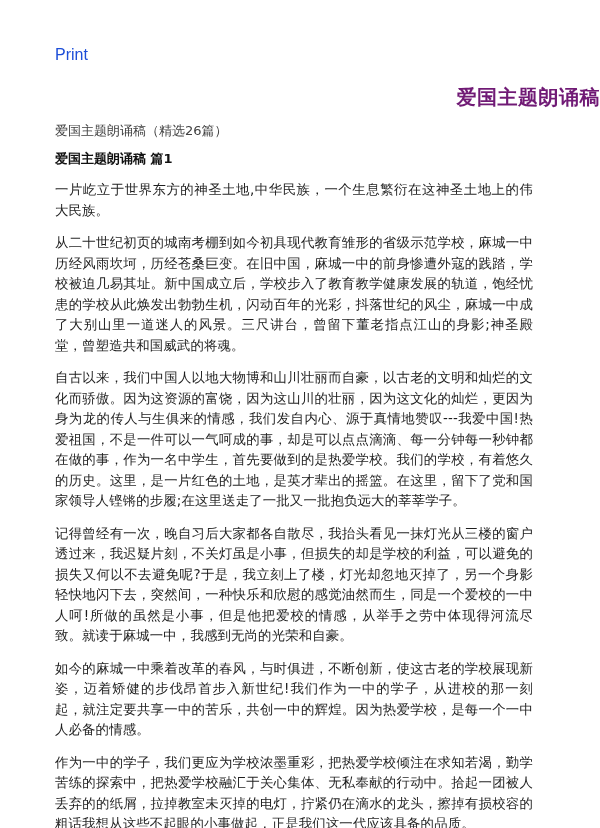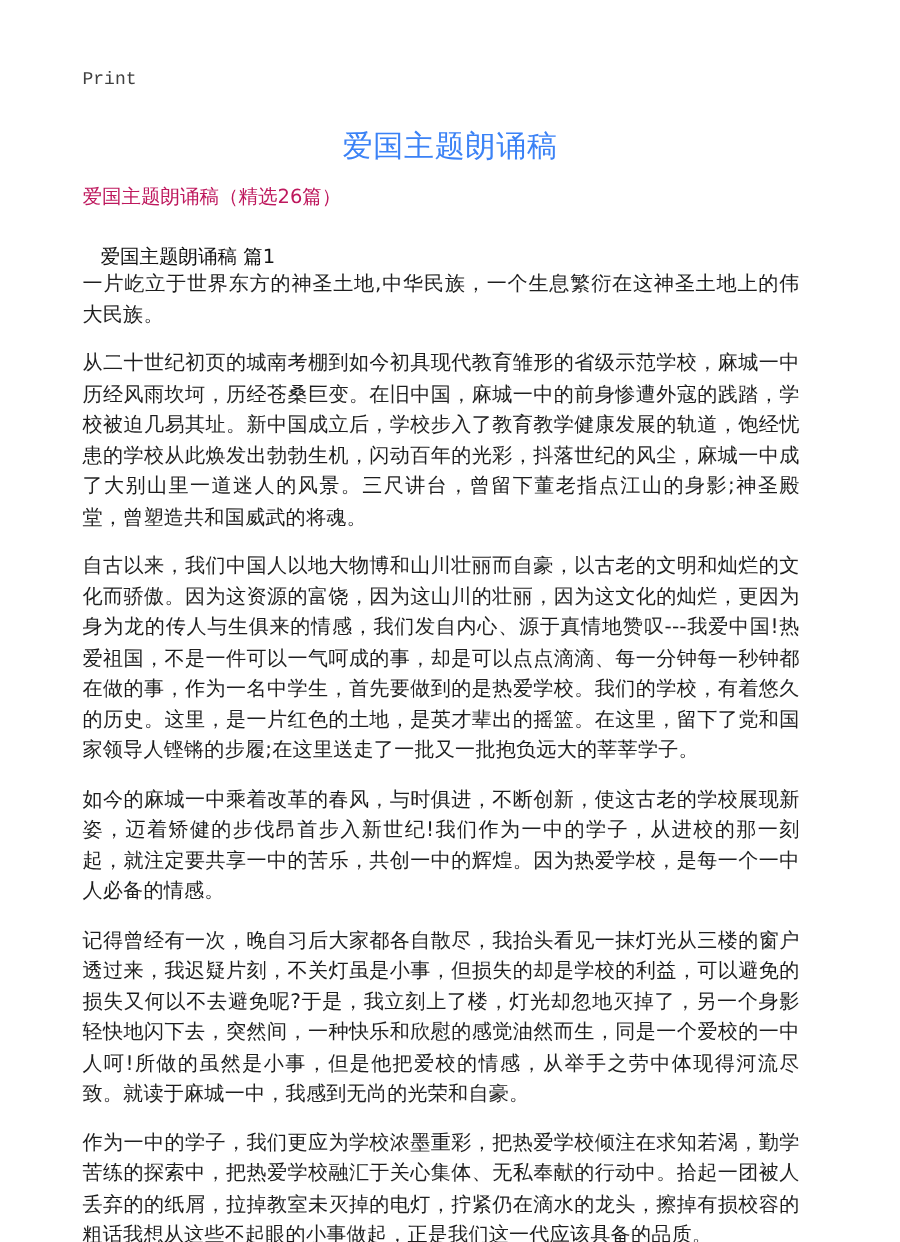--- a/index.html
+++ b/index.html
@@ -3,35 +3,35 @@
 <meta charset="utf-8">
 <style>
   html, body { margin: 0; padding: 0; background: #ffffff; }
   body {
     width: 600px; height: 828px; overflow: hidden; position: relative;
     font-family: "DejaVu Sans", "Liberation Sans", sans-serif;
     color: #1a1a1a;
   }
   .print-label {
     position: absolute; left: 55px; top: 46px;
-    font-family: Liberation Mono, monospace;
-    font-size: 12px; color: #404040;
+    font-family: Liberation Sans, sans-serif;
+    font-size: 16px; color: #1d4ed8;
   }
   .doc-title {
     position: absolute; left: 0; right: 0; top: 84px;
-    text-align: center; font-size: 20px; font-weight: normal; color: #3b82f6;
+    text-align: right; font-size: 20px; font-weight: bold; color: #701a75;
     margin: 0; letter-spacing: 0.5px;
   }
   .subtitle {
     position: absolute; left: 55px; top: 122px;
-    font-size: 13px; color: #be185d;
+    font-size: 13px; color: #404040;
   }
   .section-heading {
     position: absolute; left: 55px; top: 150px;
-    font-size: 13px; font-weight: normal; color: #111; margin: 12px;
+    font-size: 13px; font-weight: bold; color: #111; margin: 0;
   }
   .body {
     position: absolute; left: 55px; top: 180px; width: 490px;
   }
   .para {
     margin: 0 12px 12px 0;
     font-size: 13.4px; line-height: 20.5px; color: #1e1e1e;
     text-align: justify; letter-spacing: 0.15px;
   }
 </style>
@@ -43,16 +43,16 @@
 <h1 class="doc-title">爱国主题朗诵稿</h1>
 
 <div class="subtitle">爱国主题朗诵稿（精选26篇）</div>
 
 <h2 class="section-heading">爱国主题朗诵稿 篇1</h2>
 
 <div class="body">
   <p class="para">一片屹立于世界东方的神圣土地,中华民族，一个生息繁衍在这神圣土地上的伟大民族。</p>
   <p class="para">从二十世纪初页的城南考棚到如今初具现代教育雏形的省级示范学校，麻城一中历经风雨坎坷，历经苍桑巨变。在旧中国，麻城一中的前身惨遭外寇的践踏，学校被迫几易其址。新中国成立后，学校步入了教育教学健康发展的轨道，饱经忧患的学校从此焕发出勃勃生机，闪动百年的光彩，抖落世纪的风尘，麻城一中成了大别山里一道迷人的风景。三尺讲台，曾留下董老指点江山的身影;神圣殿堂，曾塑造共和国威武的将魂。</p>
   <p class="para">自古以来，我们中国人以地大物博和山川壮丽而自豪，以古老的文明和灿烂的文化而骄傲。因为这资源的富饶，因为这山川的壮丽，因为这文化的灿烂，更因为身为龙的传人与生俱来的情感，我们发自内心、源于真情地赞叹---我爱中国!热爱祖国，不是一件可以一气呵成的事，却是可以点点滴滴、每一分钟每一秒钟都在做的事，作为一名中学生，首先要做到的是热爱学校。我们的学校，有着悠久的历史。这里，是一片红色的土地，是英才辈出的摇篮。在这里，留下了党和国家领导人铿锵的步履;在这里送走了一批又一批抱负远大的莘莘学子。</p>
+  <p class="para">记得曾经有一次，晚自习后大家都各自散尽，我抬头看见一抹灯光从三楼的窗户透过来，我迟疑片刻，不关灯虽是小事，但损失的却是学校的利益，可以避免的损失又何以不去避免呢?于是，我立刻上了楼，灯光却忽地灭掉了，另一个身影轻快地闪下去，突然间，一种快乐和欣慰的感觉油然而生，同是一个爱校的一中人呵!所做的虽然是小事，但是他把爱校的情感，从举手之劳中体现得河流尽致。就读于麻城一中，我感到无尚的光荣和自豪。</p>
   <p class="para">如今的麻城一中乘着改革的春风，与时俱进，不断创新，使这古老的学校展现新姿，迈着矫健的步伐昂首步入新世纪!我们作为一中的学子，从进校的那一刻起，就注定要共享一中的苦乐，共创一中的辉煌。因为热爱学校，是每一个一中人必备的情感。</p>
-  <p class="para">记得曾经有一次，晚自习后大家都各自散尽，我抬头看见一抹灯光从三楼的窗户透过来，我迟疑片刻，不关灯虽是小事，但损失的却是学校的利益，可以避免的损失又何以不去避免呢?于是，我立刻上了楼，灯光却忽地灭掉了，另一个身影轻快地闪下去，突然间，一种快乐和欣慰的感觉油然而生，同是一个爱校的一中人呵!所做的虽然是小事，但是他把爱校的情感，从举手之劳中体现得河流尽致。就读于麻城一中，我感到无尚的光荣和自豪。</p>
   <p class="para">作为一中的学子，我们更应为学校浓墨重彩，把热爱学校倾注在求知若渴，勤学苦练的探索中，把热爱学校融汇于关心集体、无私奉献的行动中。拾起一团被人丢弃的的纸屑，拉掉教室未灭掉的电灯，拧紧仍在滴水的龙头，擦掉有损校容的粗话我想从这些不起眼的小事做起，正是我们这一代应该具备的品质。</p>
 </div>
 
 </body></html>

